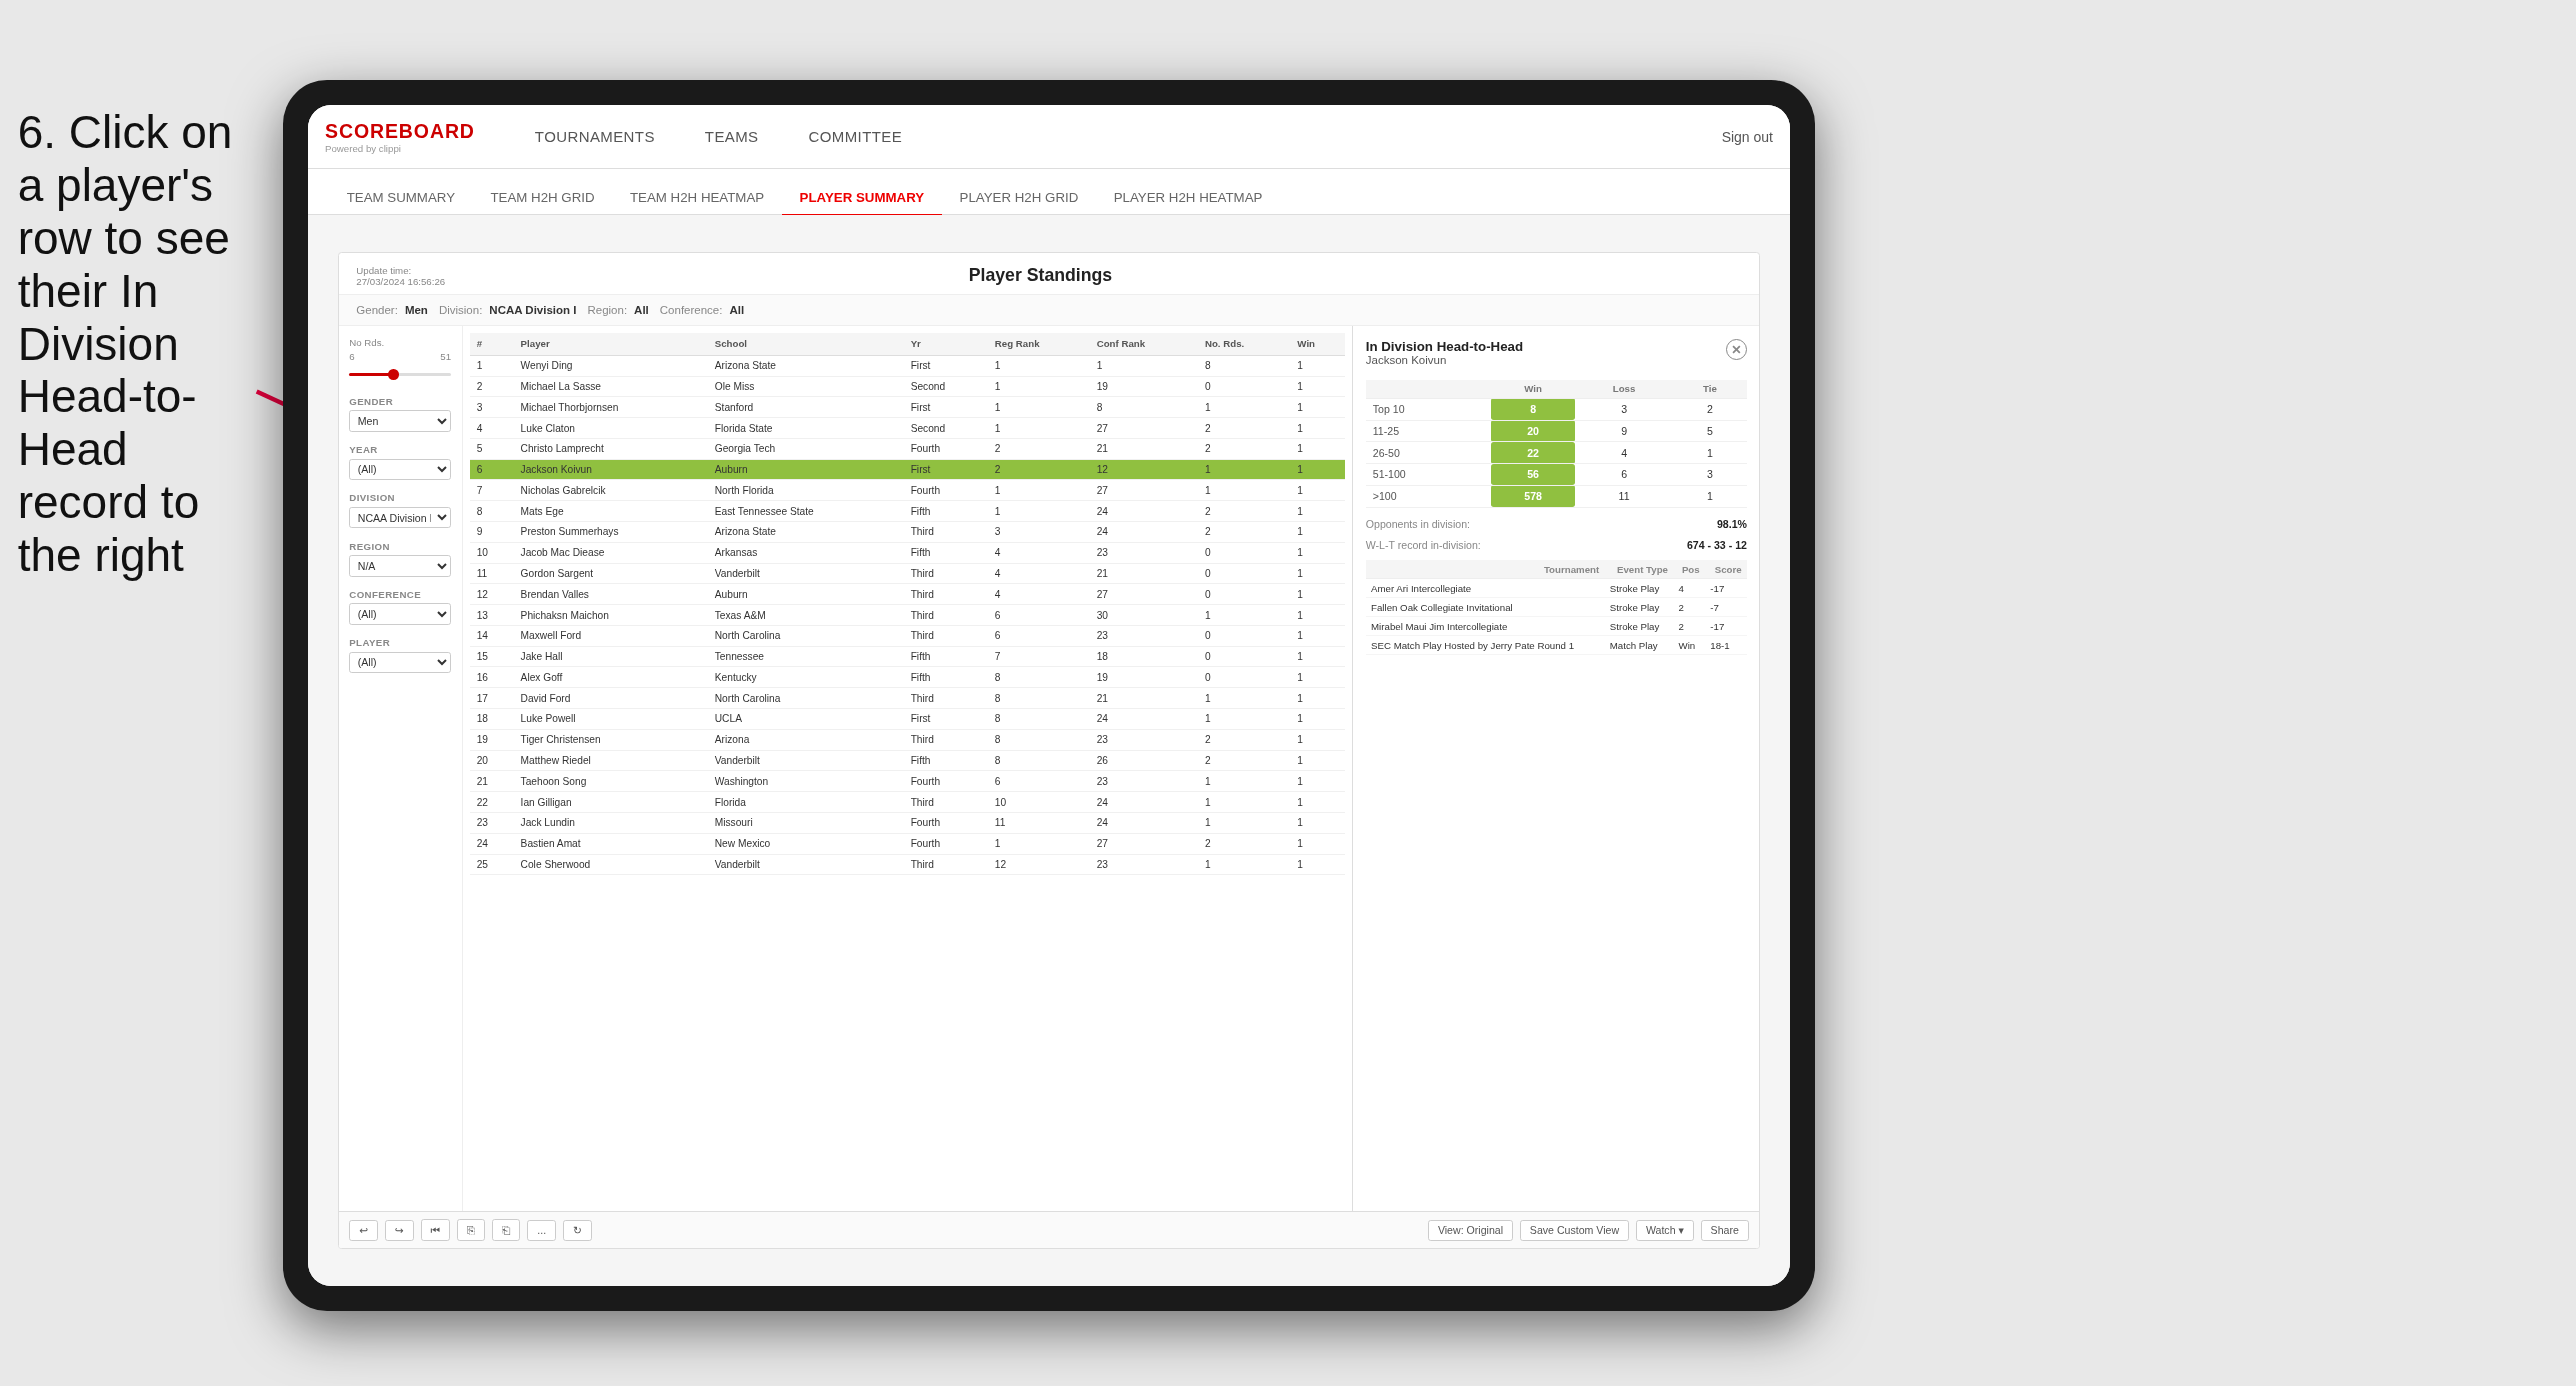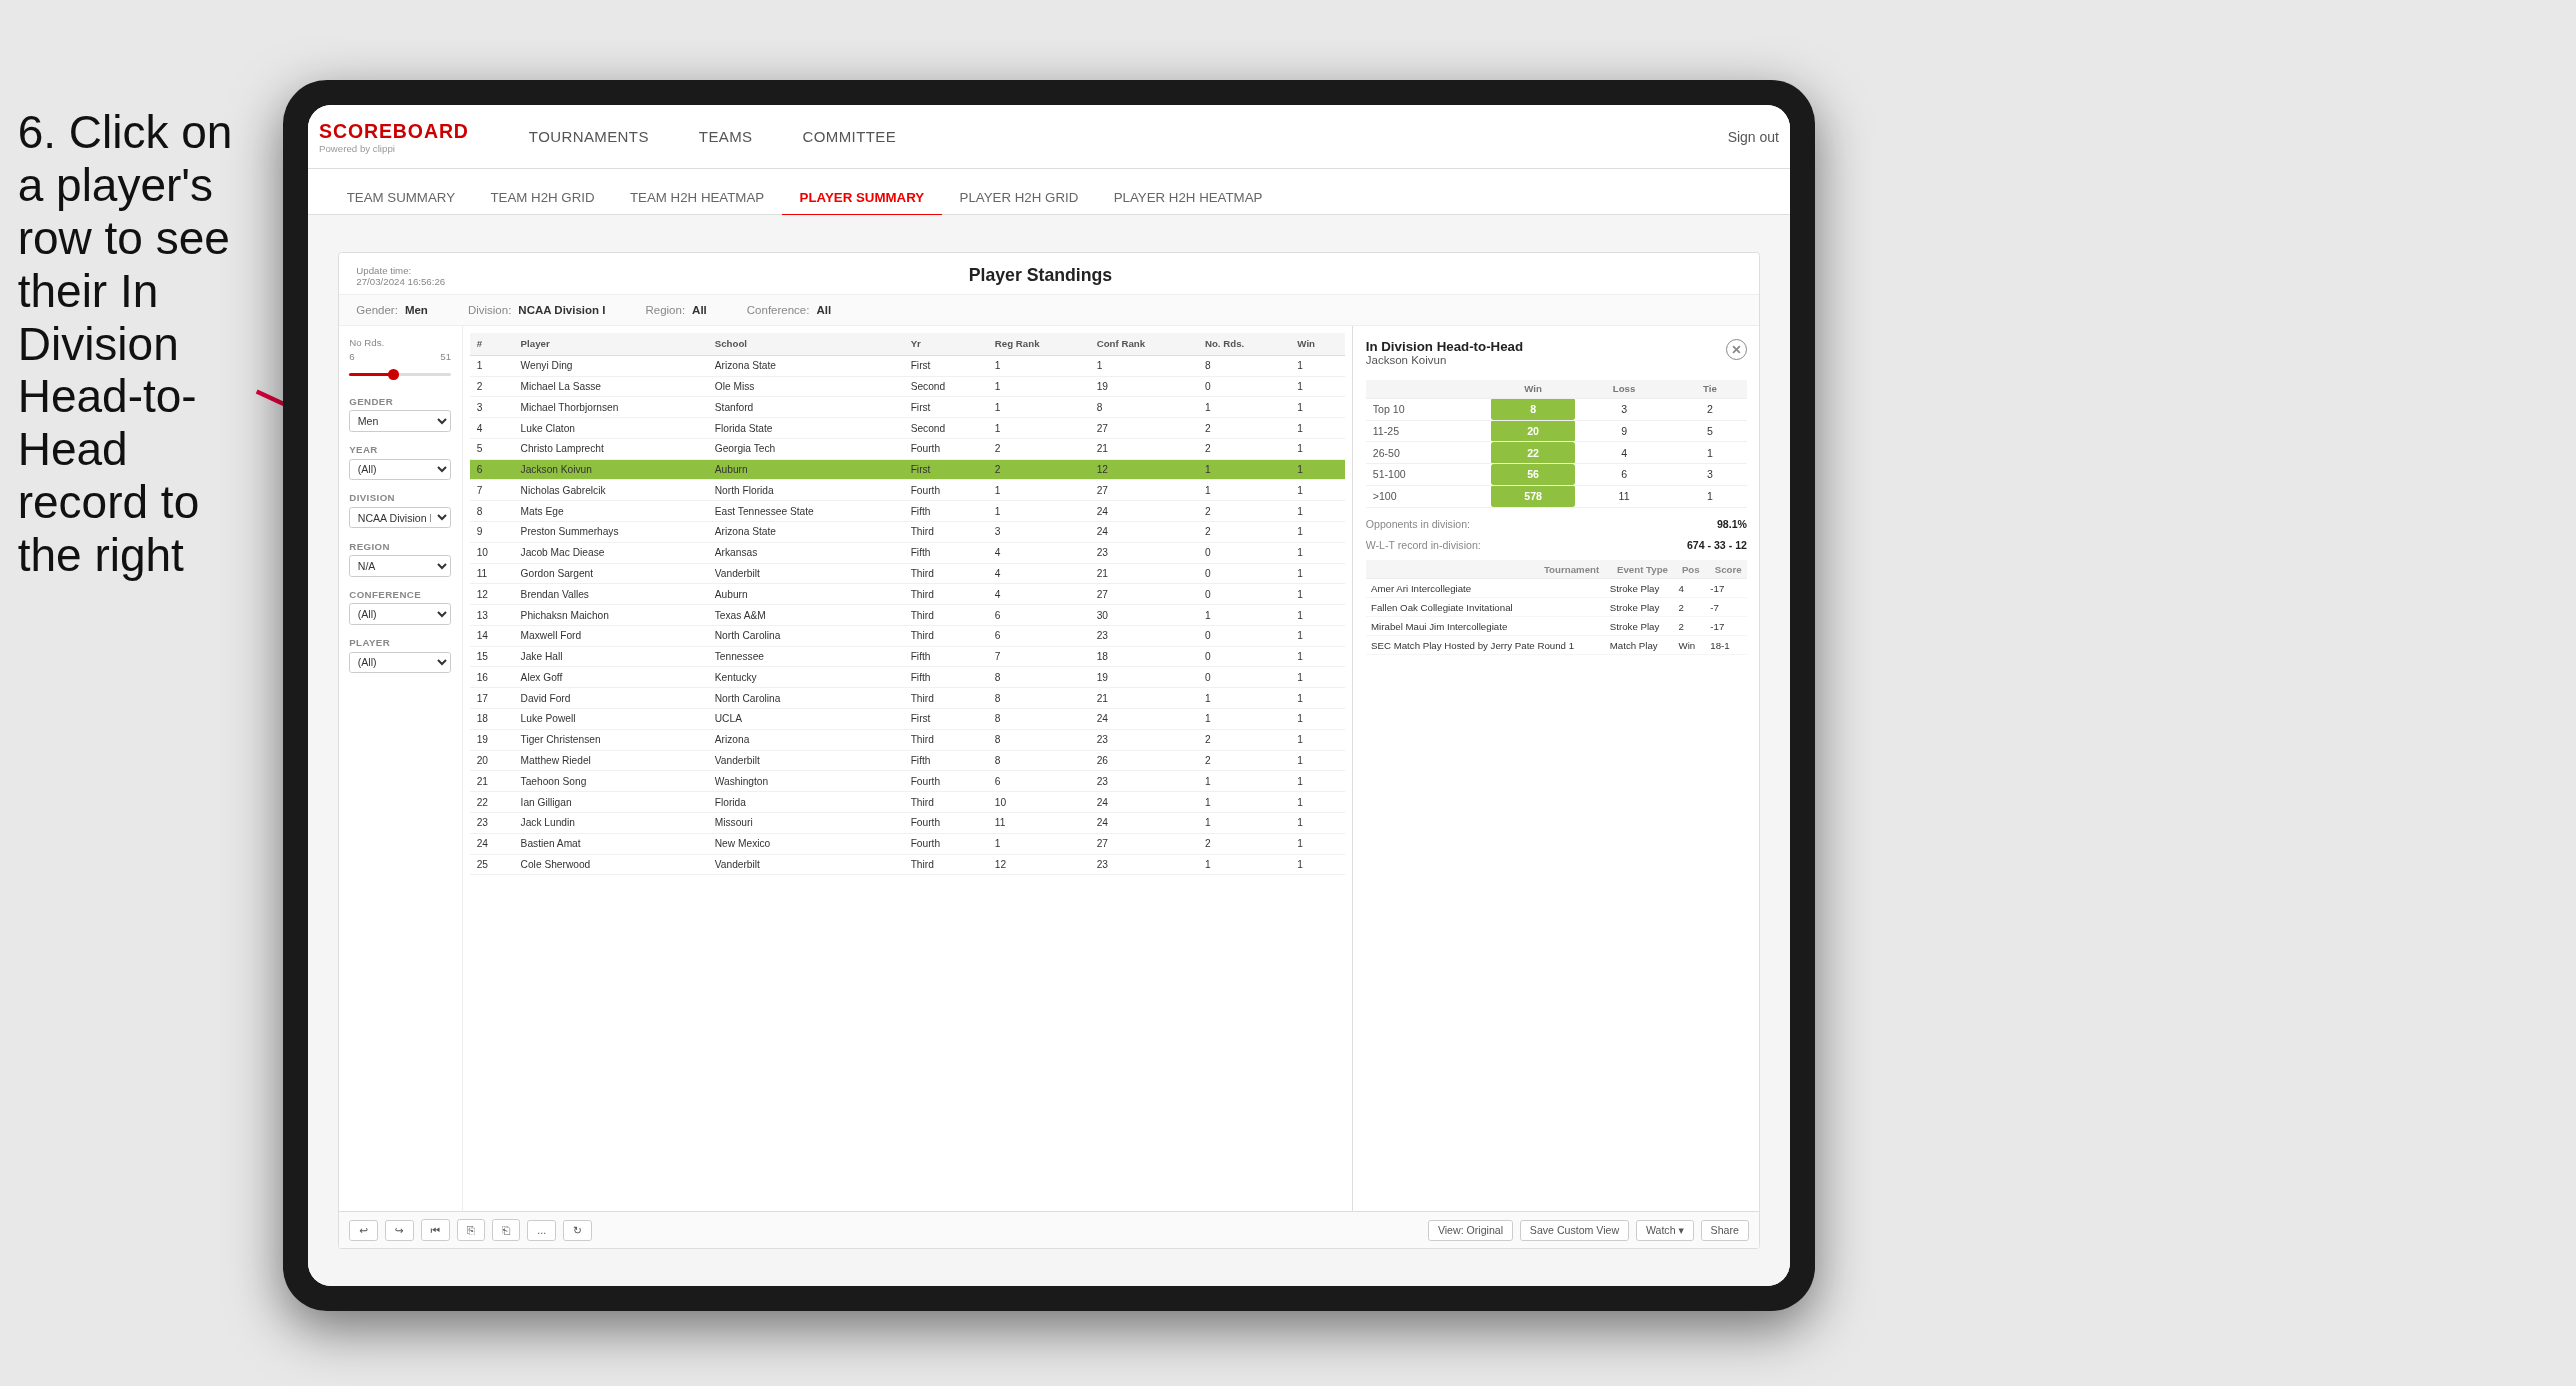--- a/index.html
+++ b/index.html
@@ -57,21 +57,21 @@
       display: flex;
       flex-direction: column;
     }
 
     
     .top-nav {
       background: #fff;
       border-bottom: 0.9px solid #ddd;
       display: flex;
       align-items: center;
-      padding: 0 11px;
+      padding: 0 17px;
       height: 64px;
       flex-shrink: 0;
     }
 
     .logo-area {
       display: flex;
       flex-direction: column;
       margin-right: 35px;
     }
 
@@ -175,21 +175,21 @@
       font-size: 17.7px;
       font-weight: 600;
       color: #222;
       text-align: center;
       flex: 1;
     }
 
     .filter-bar {
       display: flex;
       padding: 8.9px 17.7px;
-      gap: 40px;
+      gap: 11px;
       border-bottom: 0.9px solid #eee;
       background: #fafafa;
       font-size: 11.5px;
       color: #555;
     }
 
     .filter-item { display: flex; gap: 7px; }
     .filter-label { color: #888; }
     .filter-value { font-weight: 600; color: #333; }
 

